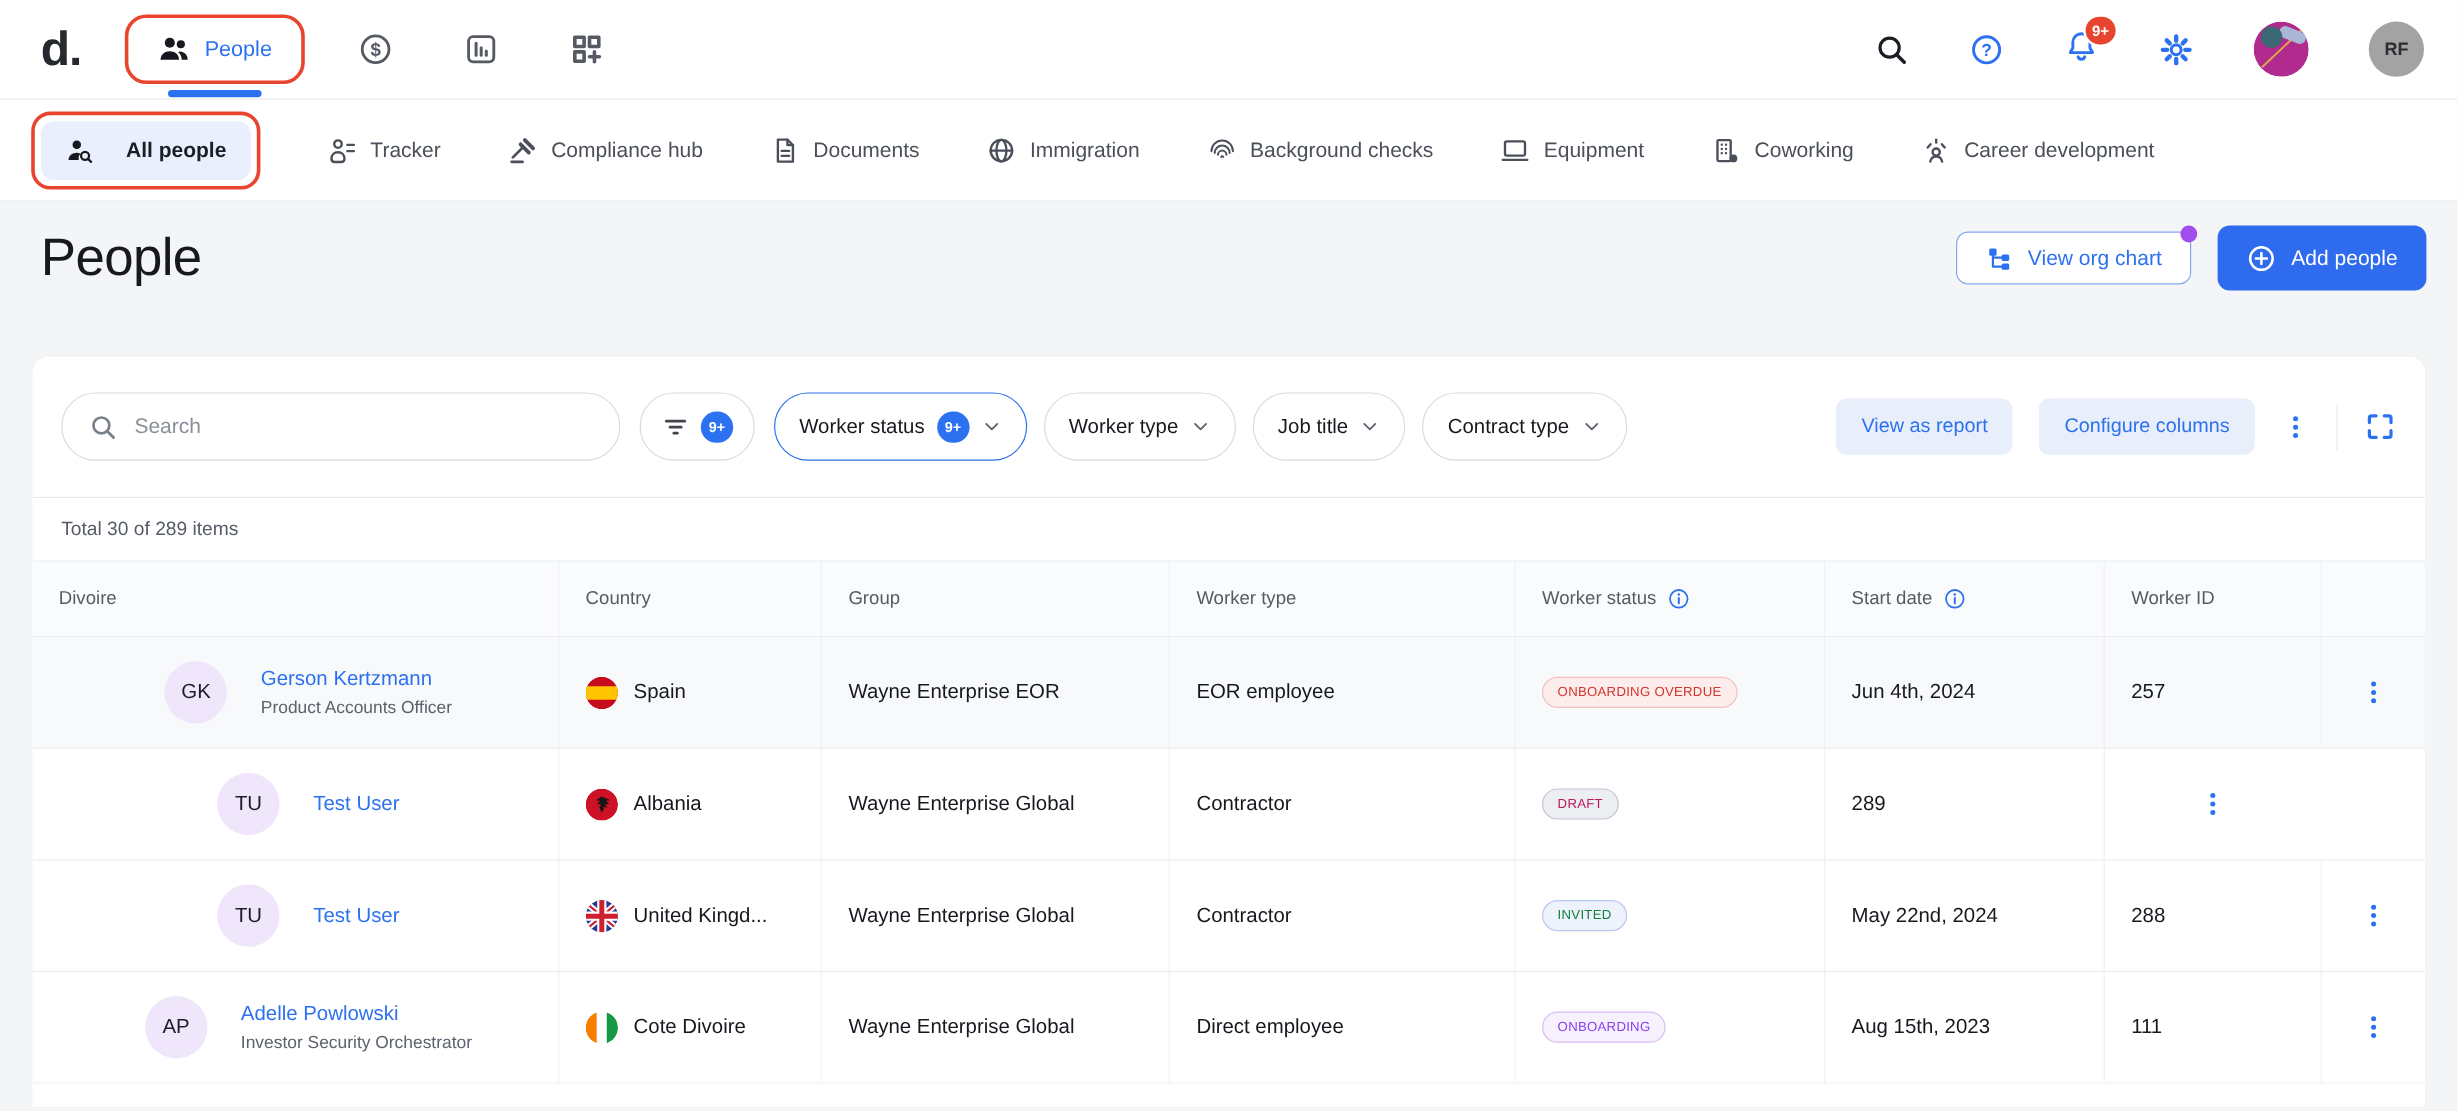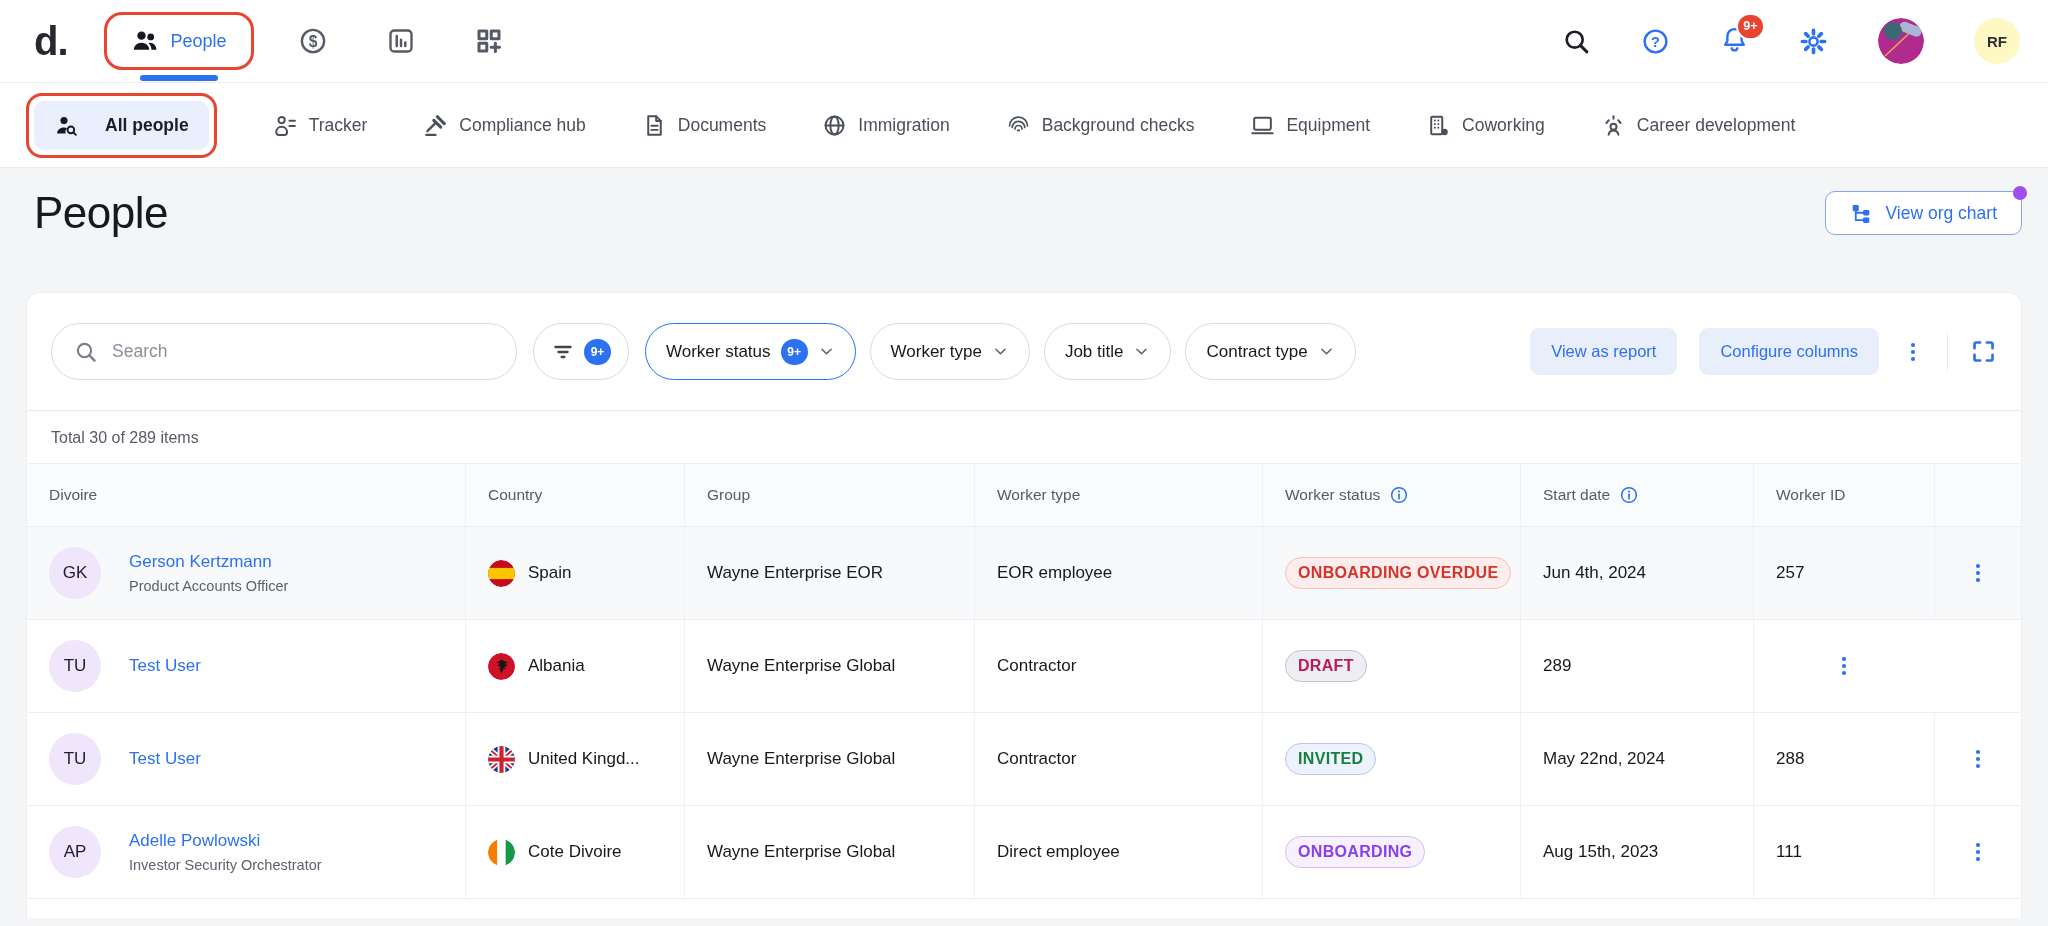--- a/index.html
+++ b/index.html
@@ -30,21 +30,21 @@
   .nav-icons{display:flex; align-items:center; gap:58px; margin-left:44px;}
   .nav-ic{width:30px;height:30px;color:#555a63;cursor:pointer;}
   .topnav-right{margin-left:auto; display:flex; align-items:center; gap:50px; padding-right:2px;}
   .tr-ic{width:29px;height:29px;color:var(--accent);cursor:pointer;}
   .tr-ic.search{color:#1b1e24;}
   .bell-wrap{position:relative;}
   .notif-badge{position:absolute; top:-12px; right:-16px; min-width:29px; height:27px;
     background:#e8442f; color:#fff; font-size:12.5px; font-weight:700; border-radius:999px;
     display:flex; align-items:center; justify-content:center; padding:0 5px; border:2px solid #fff;}
   .avatar{width:46px;height:46px;border-radius:50%;overflow:hidden;cursor:pointer;flex:none;}
-  .avatar-rf{width:46px;height:46px;border-radius:50%;background:#fef9c3;color:#2b2e33;
+  .avatar-rf{width:46px;height:46px;border-radius:50%;background:#a3a3a3;color:#2b2e33;
     font-size:15px;font-weight:700; display:flex;align-items:center;justify-content:center;cursor:pointer;}
 
   
   .subnav{height:85px; background:#fff; border-bottom:1px solid var(--line);
     display:flex; align-items:center; padding:0 26px; gap:56px;}
   .subnav-item{display:flex; align-items:center; gap:11px; color:#4a4f59;
     font-size:17.5px; font-weight:500; cursor:pointer; white-space:nowrap;}
   .subnav-icon{width:25px;height:25px;color:#4a4f59;}
   .subnav-item--active{border:3px solid var(--annotation); border-radius:16px; padding:5px; color:#1b1e24;}
   .subnav-pill{display:flex; align-items:center; gap:26px; background:#e9effd;
@@ -99,27 +99,27 @@
 
   
   .tgrid{display:grid; grid-template-columns:438px 219px 290px 288px 258px 233px 181px 87px;}
   .thead{background:#fafbfc; border-top:1px solid var(--line2); border-bottom:1px solid var(--line2); height:64px;}
   .th{display:flex; align-items:center; padding-left:22px; font-size:15.5px; color:#565b66; font-weight:500; gap:9px;}
   .th .info{width:20px;height:20px;color:var(--accent);cursor:pointer;}
   .th:not(:first-child), .td:not(:first-child){border-left:1px solid #f0f1f4;}
   .trow{height:93px; border-bottom:1px solid var(--line2);}
   .trow--highlight{background:#f8f9fa;}
   .td{display:flex; align-items:center; padding-left:22px; font-size:17px; color:#16181d; overflow:hidden;}
-  .td--person{gap:28px;}
+  .td--person{gap:28px;justify-content:center;}
   .pavatar{width:52px;height:52px;border-radius:50%;background:#efe6fb;color:#1b1e24;
     font-size:17px;font-weight:500;display:flex;align-items:center;justify-content:center;flex:none;}
   .pname{font-size:17px;font-weight:500;color:var(--accent);cursor:pointer;}
   .ptitle{font-size:14.5px;color:#5c626d;margin-top:6px;}
   .flag{width:27px;height:27px;border-radius:50%;overflow:hidden;flex:none;margin-right:13px;}
-  .badge{font-size:16px;font-weight:700;letter-spacing:.02em;padding:6px 12px;border-radius:999px;
+  .badge{font-size:11px;font-weight:400;letter-spacing:.02em;padding:6px 12px;border-radius:999px;
     border:1px solid transparent;white-space:nowrap;text-align:center;}
   .badge--red{color:#d2352b;background:#fceceb;border-color:#f2c3bd;}
   .badge--gray{color:#be185d;background:#eceef2;border-color:#bfc6d1;}
   .badge--blue{color:#15803d;background:#edf2fc;border-color:#b7c9ef;}
   .badge--purple{color:#8a3ef0;background:#f7f1fe;border-color:#d6bcf7;}
   .td--actions{justify-content:center;padding-left:0;}
   .row-kebab{width:24px;height:24px;color:var(--accent);cursor:pointer;}
   .partial-row{height:14px;background:#fff;}
 </style>
 </head>
@@ -331,20 +331,30 @@
           <svg viewBox="0 0 24 24">
             <rect x="2.8" y="3.2" width="6.4" height="6.4" rx="1.4" fill="currentColor"></rect>
             <rect x="13.6" y="8.4" width="6.6" height="5.6" rx="1.4" fill="currentColor"></rect>
             <rect x="13.6" y="16.2" width="6.6" height="5.6" rx="1.4" fill="currentColor"></rect>
             <path d="M6 9.6v9.4h7.6M6 11.2h7.6" stroke="currentColor" fill="none" stroke-linecap="round" stroke-linejoin="round" stroke-width="1.9"></path>
           </svg>
         </span>
       <span>View org chart</span>
       <span class="org-dot"></span>
     </button>
+    <button class="btn-add">
+      <span class="ic">
+          <svg viewBox="0 0 24 24">
+            <circle cx="12" cy="12" r="9" stroke="currentColor" fill="none" stroke-linecap="round" stroke-linejoin="round" stroke-width="2"></circle>
+            <line x1="12" y1="7.6" x2="12" y2="16.4" stroke="currentColor" fill="none" stroke-linecap="round" stroke-linejoin="round" stroke-width="2"></line>
+            <line x1="7.6" y1="12" x2="16.4" y2="12" stroke="currentColor" fill="none" stroke-linecap="round" stroke-linejoin="round" stroke-width="2"></line>
+          </svg>
+        </span>
+      <span>Add people</span>
+    </button>
   </div>
 </div>
 
 <section class="card">
   <div class="toolbar">
     <div class="search-box">
       <span class="ic">
           <svg viewBox="0 0 24 24">
             <circle cx="10.5" cy="10.5" r="6.6" stroke="currentColor" fill="none" stroke-linecap="round" stroke-linejoin="round" stroke-width="2.2"></circle>
             <line x1="15.4" y1="15.4" x2="20.6" y2="20.6" stroke="currentColor" fill="none" stroke-linecap="round" stroke-linejoin="round" stroke-width="2.4"></line>

